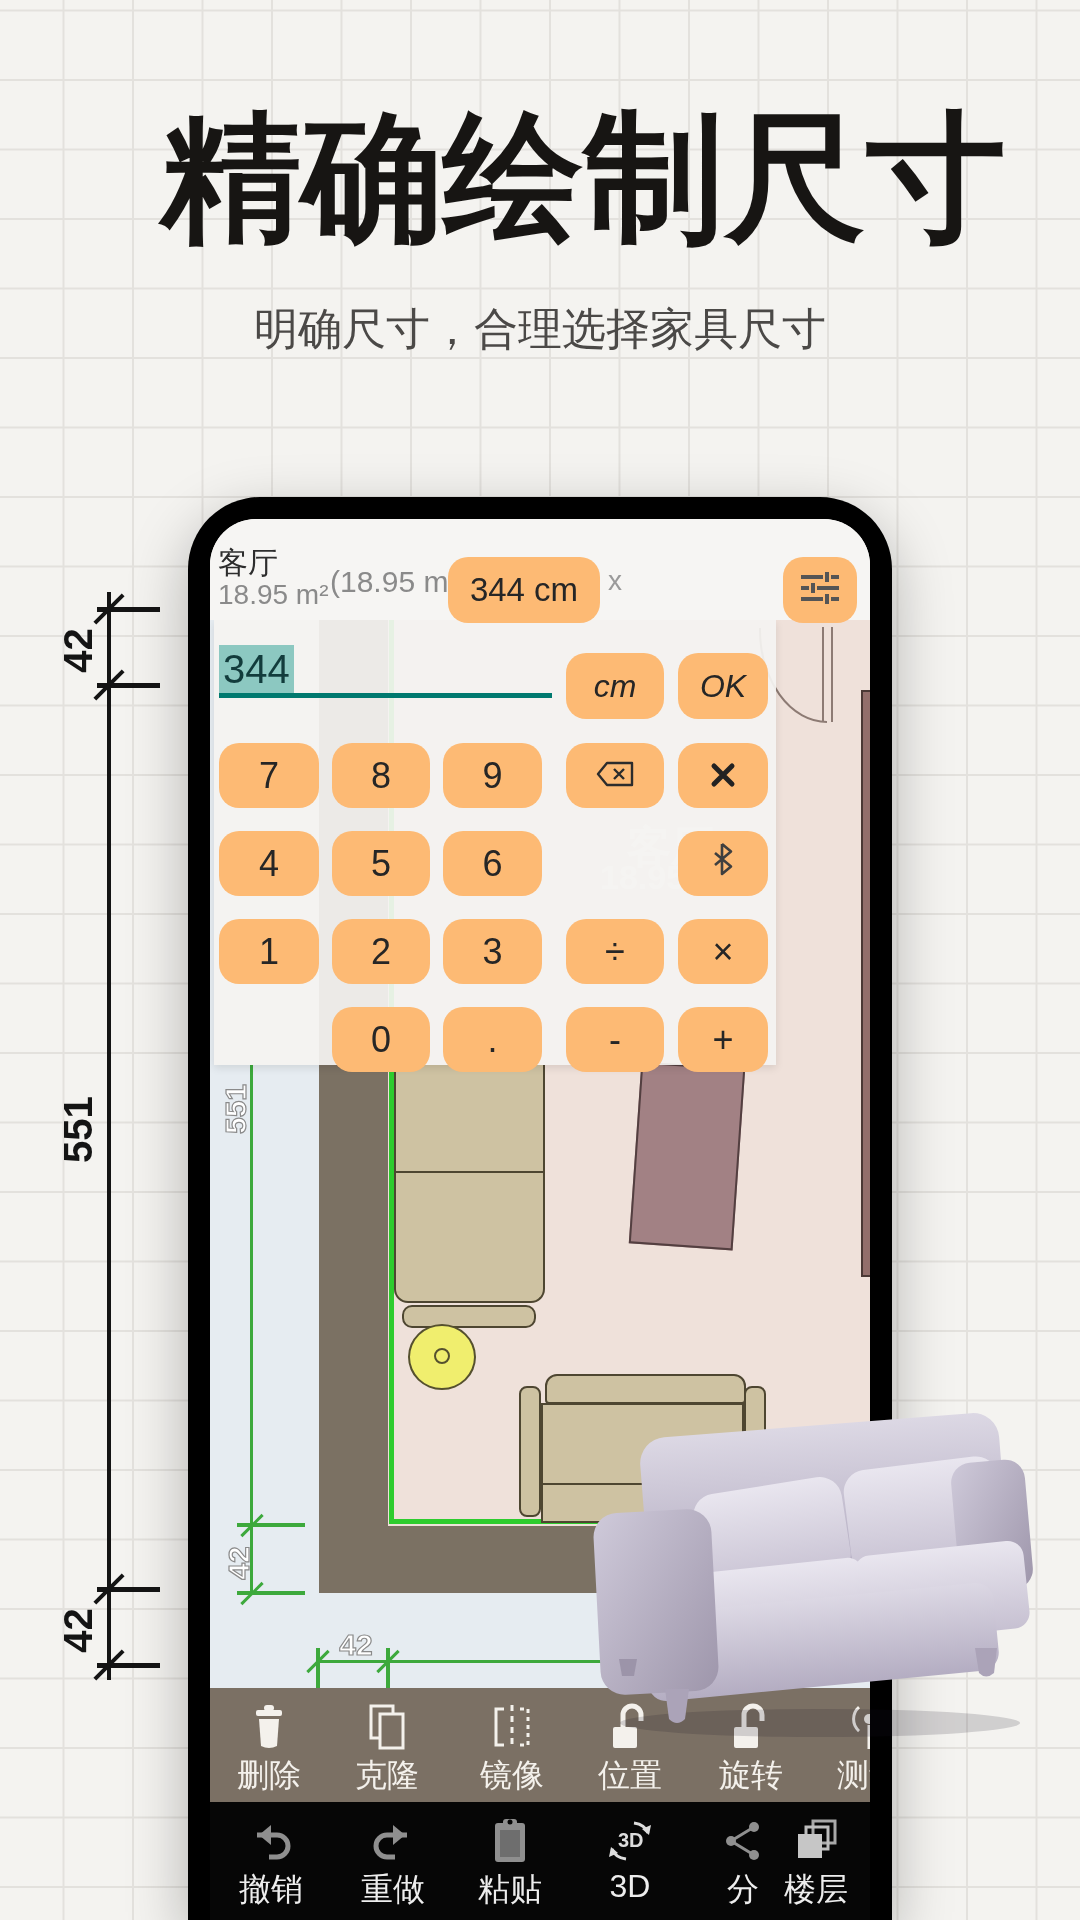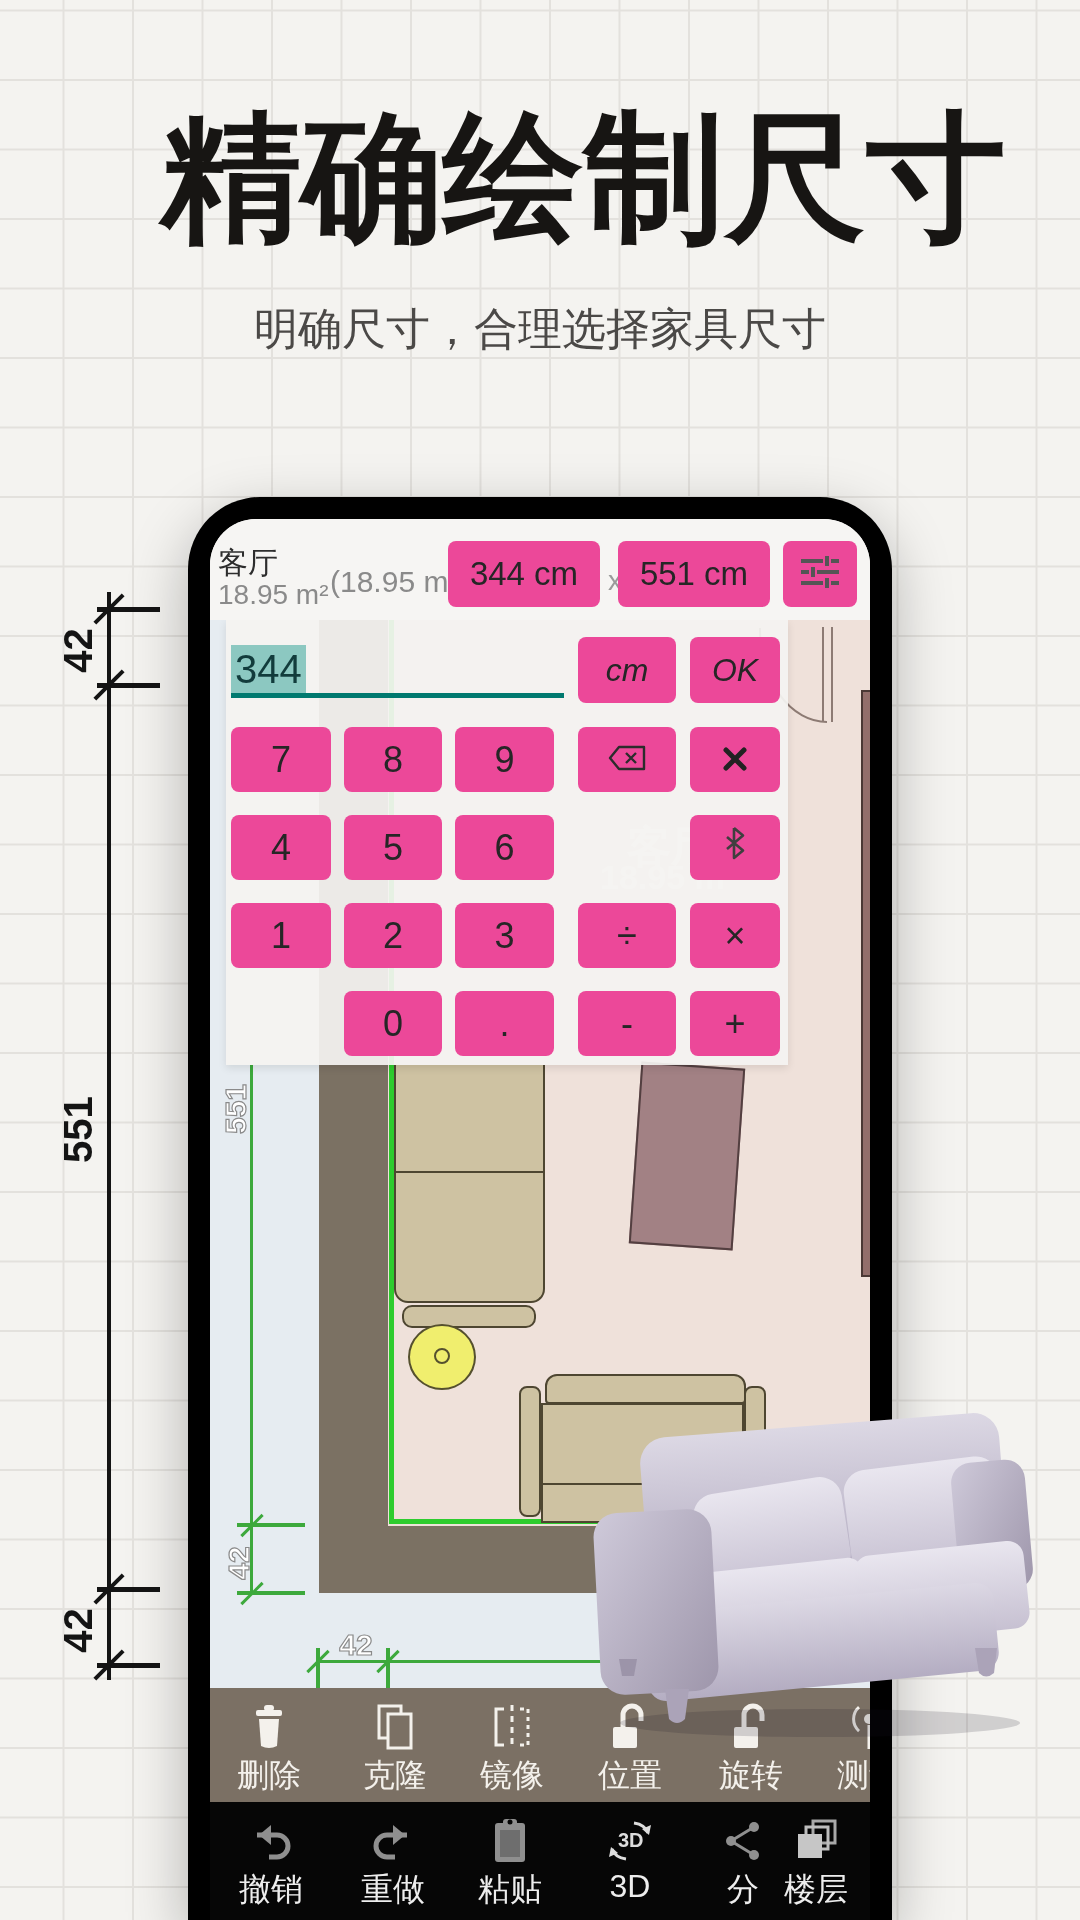--- a/index.html
+++ b/index.html
@@ -27,22 +27,22 @@
   
   .phone{left:188px;top:497px;width:704px;height:1423px;background:#000;
     border-radius:72px 72px 0 0;box-shadow:0 20px 60px rgba(0,0,0,.28);}
   .screen{left:22px;top:22px;width:660px;height:1401px;background:#f5f4f2;
     border-radius:46px 46px 0 0;overflow:hidden;}
   
   .topbar{left:0;top:0;width:660px;height:101px;background:#f6f5f3;}
   .room-name{left:8px;top:24px;font-size:30px;color:#2d2d2d;}
   .room-area{left:8px;top:60px;font-size:28px;color:#8a8a8a;}
   .room-area2{left:120px;top:46px;font-size:30px;color:#8a8a8a;}
-  .gbtn{background:#ec4899;border-radius:8px;display:flex;align-items:center;justify-content:center;
-    color:#262626;}
+  .gbtn{background:#fdba74;border-radius:20px;display:flex;align-items:center;justify-content:center;
+    color:#262626;margin-top:16px;}
   .dim-btn{top:22px;width:152px;height:66px;font-size:33px;}
   .x-sep{left:391px;top:46px;width:28px;text-align:center;font-size:28px;color:#9a9a9a;}
   .settings-btn{left:573px;top:22px;width:74px;height:66px;}
   
   .plan{left:0;top:101px;width:660px;height:1068px;background:#e6ecf1;overflow:hidden;}
   .room-floor{left:109px;top:0;width:551px;height:973px;background:#efe1da;}
   .wall-left{left:109px;top:0;width:69px;height:973px;background:#7b7163;}
   .wall-bottom{left:109px;top:906px;width:551px;height:67px;background:#7b7163;}
   .groutline-v{left:179px;top:0;width:5px;height:903px;background:#2ecc2e;}
   .groutline-h{left:179px;top:899px;width:481px;height:5px;background:#2ecc2e;}
@@ -65,21 +65,21 @@
   .gdim{background:#3da93c;}
   .gdim-vline{left:40px;top:445px;width:3px;height:528px;}
   .gdim-bar-h{left:27px;width:68px;height:4px;}
   .gdim-bar-v{top:1028px;width:4px;height:44px;}
   .gdim-hline{left:108px;top:1040px;width:342px;height:3px;}
   .gdim-slash{width:30px;height:3px;transform:rotate(-45deg);}
   .outline-label{color:#fff;-webkit-text-stroke:1.2px #8a8a8a;font-size:30px;font-weight:bold;
     text-align:center;width:90px;}
   .watermark{color:rgba(255,255,255,.95);font-weight:bold;}
   
-  .panel{left:16px;top:0;width:562px;height:445px;background:rgba(244,243,241,.93);
+  .panel{left:4px;top:0;width:562px;height:445px;background:rgba(244,243,241,.93);
     box-shadow:0 3px 8px rgba(0,0,0,.10);}
   .calc-input{left:5px;top:25px;font-size:40px;color:#123c3c;background:#8cc8c1;padding:2px 4px;}
   .calc-underline{left:5px;top:73px;width:333px;height:5px;background:#00796f;}
   .key{height:65px;font-size:36px;}
   .kc1{left:5px;width:100px;}.kc2{left:118px;width:98px;}.kc3{left:229px;width:99px;}
   .kc4{left:352px;width:98px;}.kc5{left:464px;width:90px;}
   .kr0{top:17px;height:66px;font-size:32px;font-style:italic;}
   .kr1{top:107px;}.kr2{top:195px;}.kr3{top:283px;}.kr4{top:371px;}
   
   .toolbar{left:0;top:1169px;width:660px;height:114px;background:#7b7064;}
@@ -213,21 +213,20 @@
         <div class="abs gbtn key kc5 kr4">+</div>
       </div>
     </div>
 
     <div class="abs topbar">
       <div class="abs room-name">客厅</div>
       <div class="abs room-area">18.95 m²</div>
       <div class="abs room-area2">(18.95 m²)</div>
       <div class="abs gbtn dim-btn" style="left:238px;">344 cm</div>
       <div class="abs x-sep">x</div>
-      <div class="abs gbtn dim-btn" style="left:408px;">551 cm</div>
       <div class="abs gbtn settings-btn">
         <span>
           <svg width="42" height="36" viewBox="0 0 42 36">
             <g stroke="#555" stroke-width="4">
               <path d="M2 7 H24 M32 7 H40"></path>
                 <path d="M28 2 V12"></path>
               <path d="M2 18 H10 M18 18 H40"></path>
                 <path d="M14 13 V23"></path>
               <path d="M2 29 H24 M32 29 H40"></path>
                 <path d="M28 24 V34"></path>
@@ -241,21 +240,21 @@
       <div class="abs tb-item" style="left:4px;">
         <span class="tb-icon">
           <svg width="36" height="46" viewBox="0 0 36 46">
               <rect x="13" y="1" width="10" height="6" rx="3" fill="#f4f1ec"></rect>
               <rect x="5" y="6" width="26" height="6" rx="2" fill="#f4f1ec"></rect>
               <path d="M8 15 H28 L26 42 Q18 46 10 42 Z" fill="#f4f1ec"></path>
             </svg>
         </span>
         <span class="tb-label">删除</span>
       </div>
-      <div class="abs tb-item" style="left:130px;align-items:center;">
+      <div class="abs tb-item" style="left:122px;align-items:center;">
         <span class="tb-icon">
           <svg width="40" height="48" viewBox="0 0 40 48">
               <rect x="4" y="3" width="22" height="32" fill="none" stroke="#f4f1ec" stroke-width="3"></rect>
               <rect x="13" y="11" width="23" height="34" fill="#7b7064" stroke="#f4f1ec" stroke-width="3"></rect>
             </svg>
         </span>
         <span class="tb-label">克隆</span>
       </div>
       <div class="abs tb-item" style="left:247px;">
         <span class="tb-icon">

